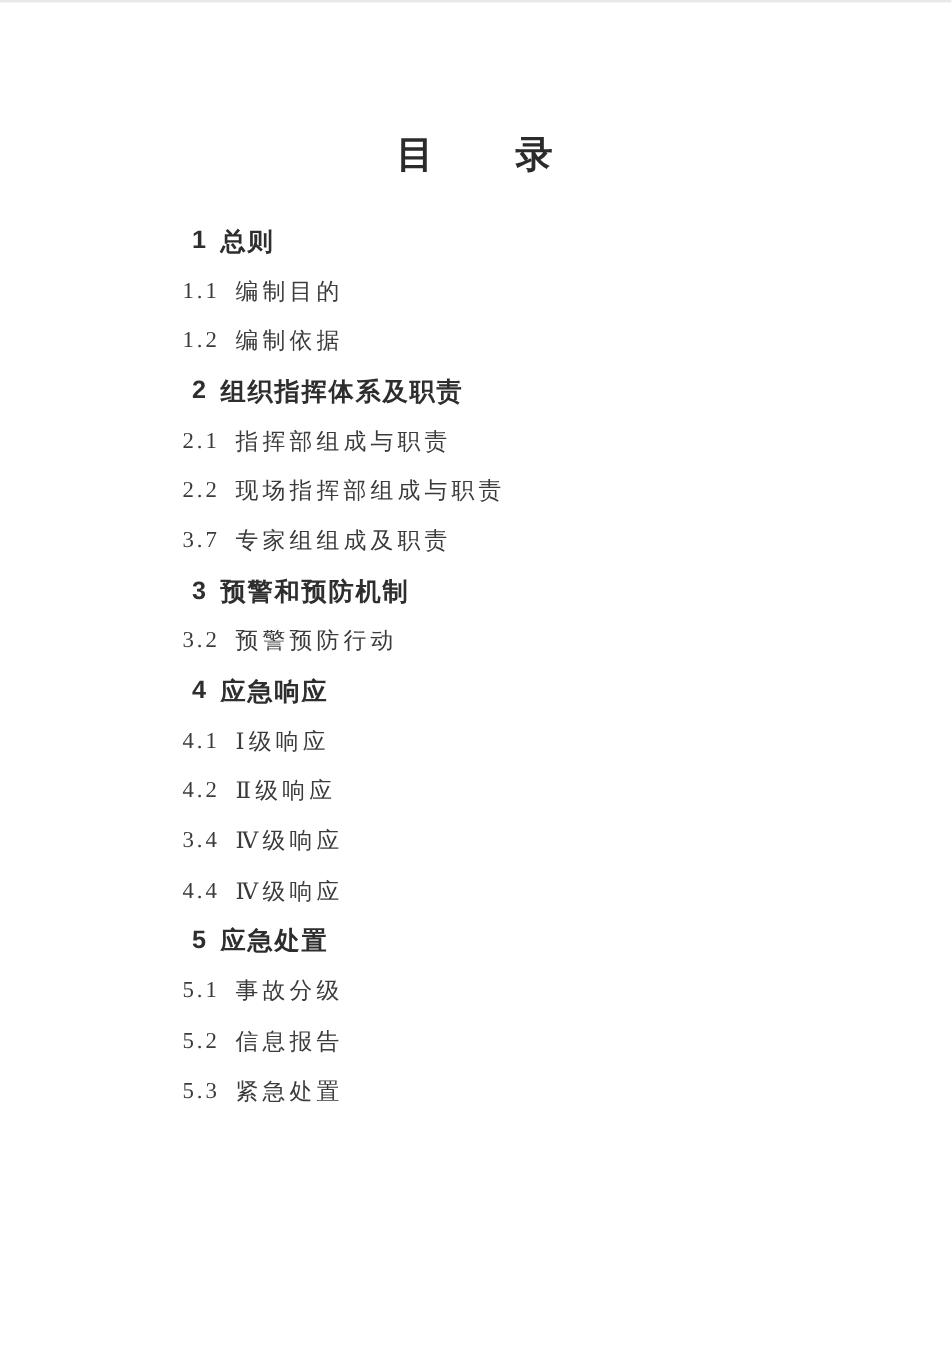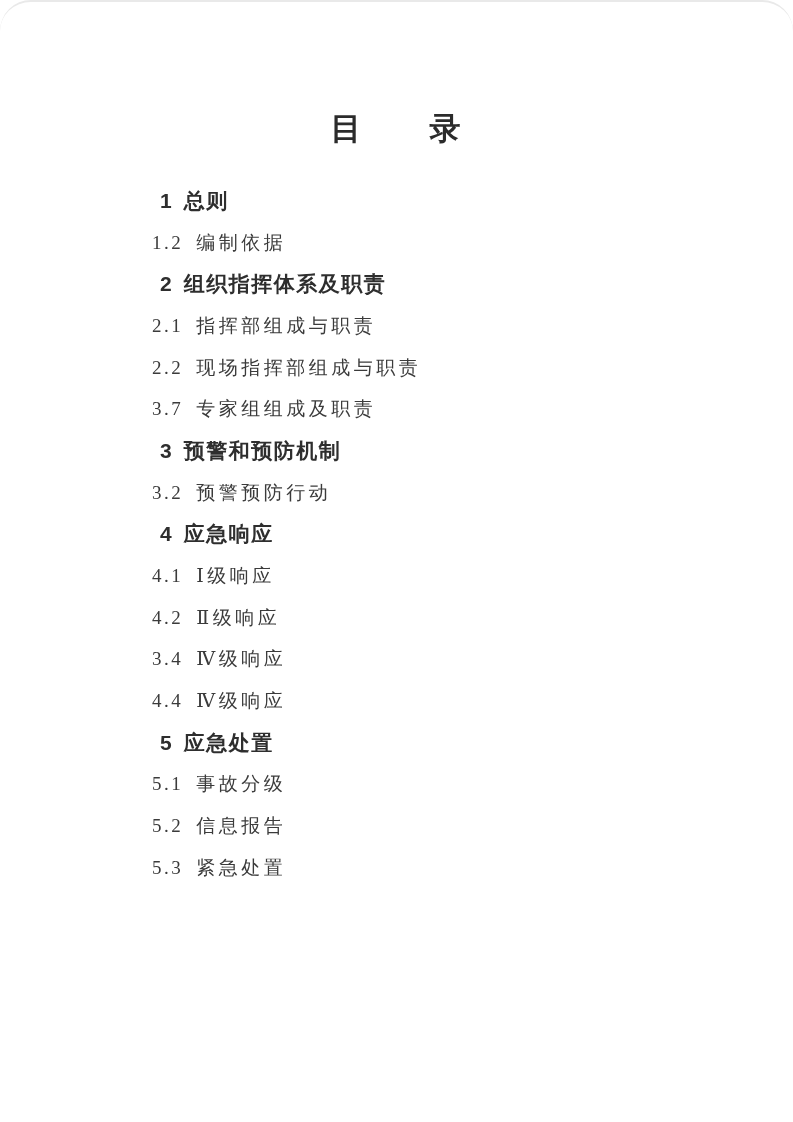--- a/index.html
+++ b/index.html
@@ -8,21 +8,20 @@
     background: #ffffff;
   }
   .page {
     position: relative;
     width: 793px;
     height: 1122px;
     background: #ffffff;
     border-top: 2px solid #e9e9e9;
     box-sizing: border-box;
     overflow: hidden;
-    border-radius: 31px;
   }
   .doc-title {
     position: absolute;
     top: 106px;
     left: 0;
     width: 100%;
     margin: 0;
     text-align: center;
     font-family: "Liberation Serif", "DejaVu Serif", serif;
     font-size: 31px;
@@ -71,20 +70,24 @@
 <body>
 
 <div class="page">
   <h1 class="doc-title">目　　录</h1>
   <div class="toc" id="toc-list">
   <div class="toc-row level1">
     <span class="num">1</span>
     <span class="label">总则</span>
   </div>
 
+  <div class="toc-row level2">
+    <span class="num">1.1</span>
+    <span class="label">编制目的</span>
+  </div>
 
   <div class="toc-row level2">
     <span class="num">1.2</span>
     <span class="label">编制依据</span>
   </div>
 
 
   <div class="toc-row level1">
     <span class="num">2</span>
     <span class="label">组织指挥体系及职责</span>

